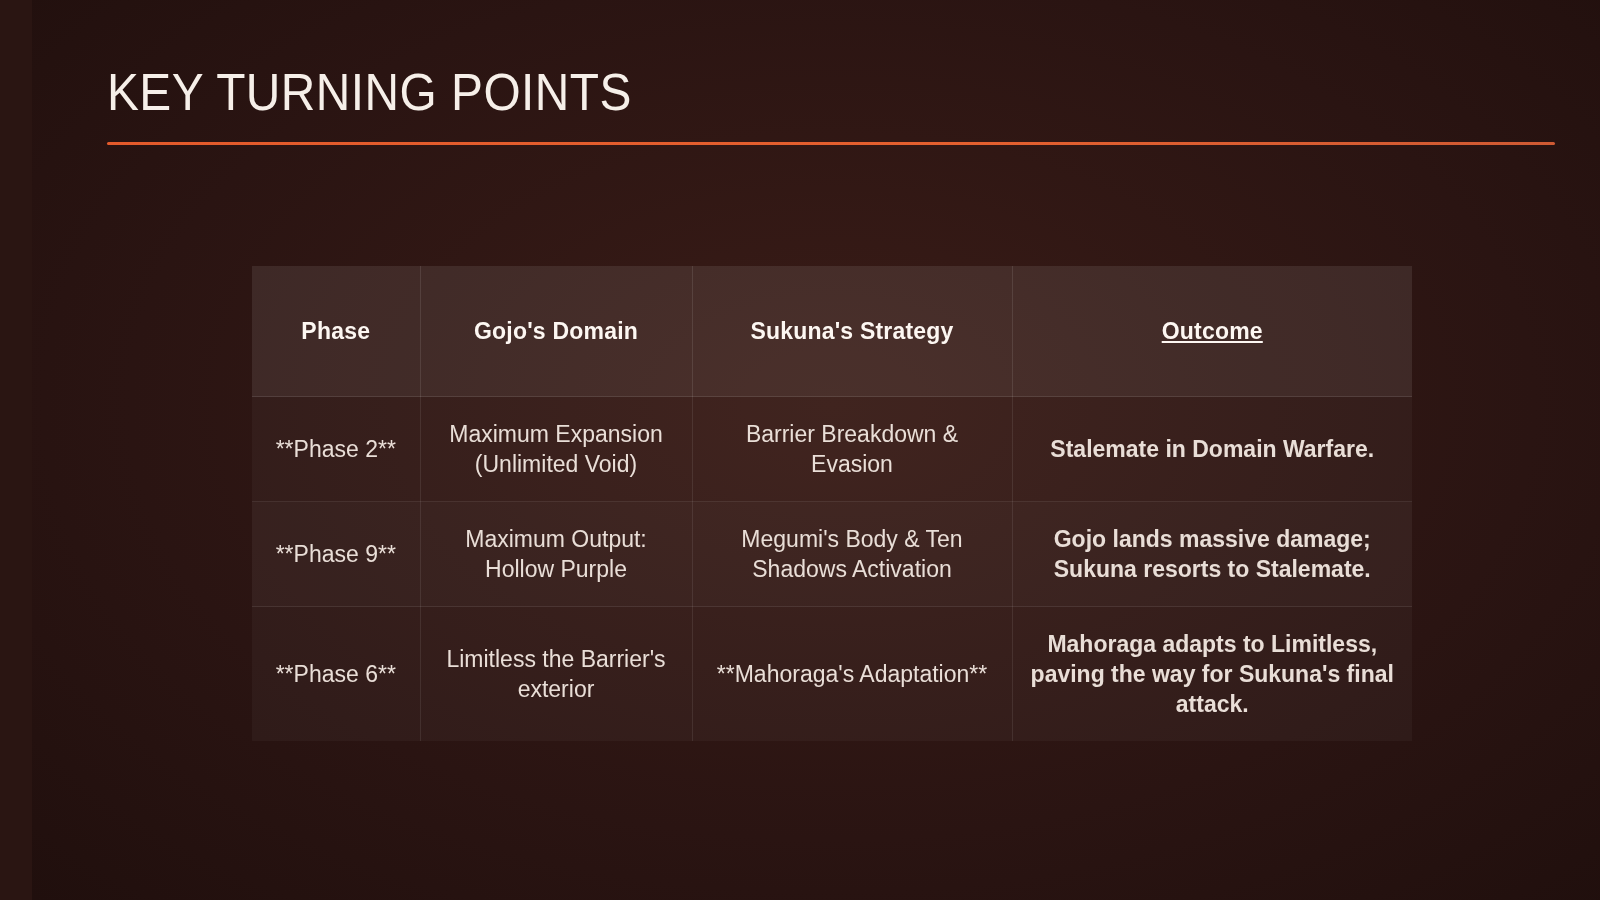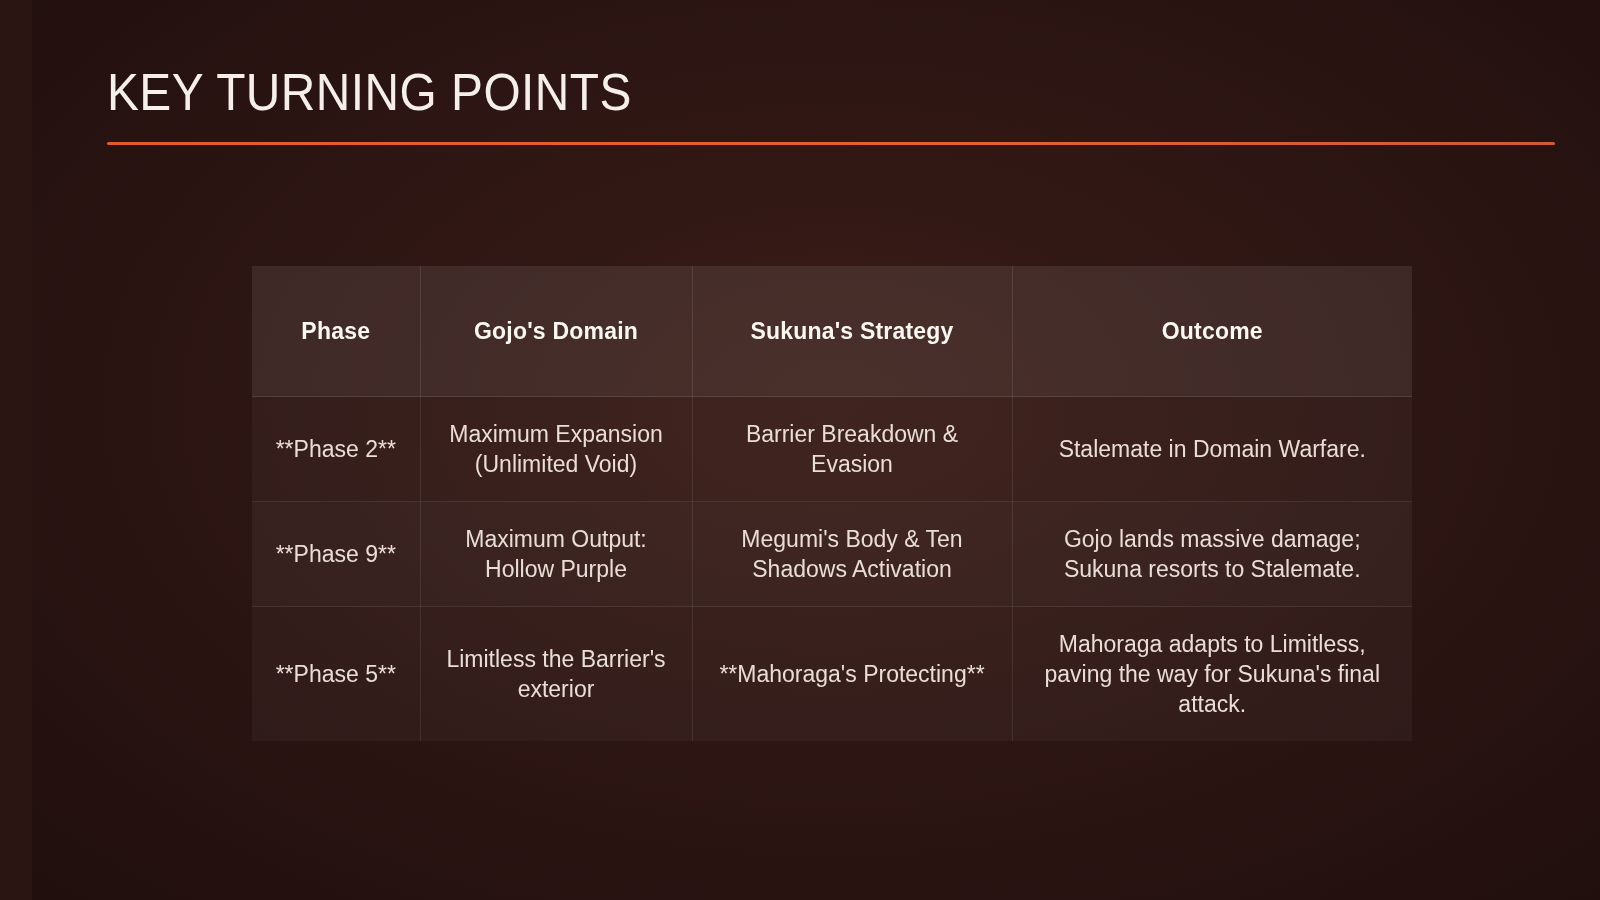--- a/index.html
+++ b/index.html
@@ -85,34 +85,36 @@
     height: 78px;
     text-align: center;
     border: 1px solid rgba(255, 255, 255, 0.10);
     border-top: none;
     border-left: none;
     vertical-align: middle;
     transform: none;
   }
   table.data-table thead th:last-child {
     border-right: none;
+    text-decoration: underline;
   }
 
   table.data-table tbody td {
     color: #e9ded7;
     font-size: 23px;
     line-height: 30px;
     padding: 22px 16px;
     text-align: center;
     vertical-align: middle;
     border: 1px solid rgba(255, 255, 255, 0.085);
     border-left: none;
   }
   table.data-table tbody td:last-child {
     border-right: none;
+    font-weight: bold;
   }
   table.data-table tbody tr:last-child td {
     border-bottom: none;
   }
   table.data-table tbody tr:nth-child(even) td {
     background: rgba(255, 255, 255, 0.018);
   }
 
   td.phase-cell {
     color: #e6dbd4;
@@ -151,22 +153,22 @@
           <td>Barrier Breakdown &amp; Evasion</td>
           <td>Stalemate in Domain Warfare.</td>
         </tr>
         <tr>
           <td class="phase-cell">**Phase 9**</td>
           <td>Maximum Output: Hollow Purple</td>
           <td>Megumi's Body &amp; Ten Shadows Activation</td>
           <td>Gojo lands massive damage; Sukuna resorts to Stalemate.</td>
         </tr>
         <tr>
-          <td class="phase-cell">**Phase 5**</td>
+          <td class="phase-cell">**Phase 6**</td>
           <td>Limitless the Barrier's exterior</td>
-          <td>**Mahoraga's Protecting**</td>
+          <td>**Mahoraga's Adaptation**</td>
           <td>Mahoraga adapts to Limitless, paving the way for Sukuna's final attack.</td>
         </tr>
       </tbody>
     </table>
   </div>
 
 </div>
 
 </body></html>

